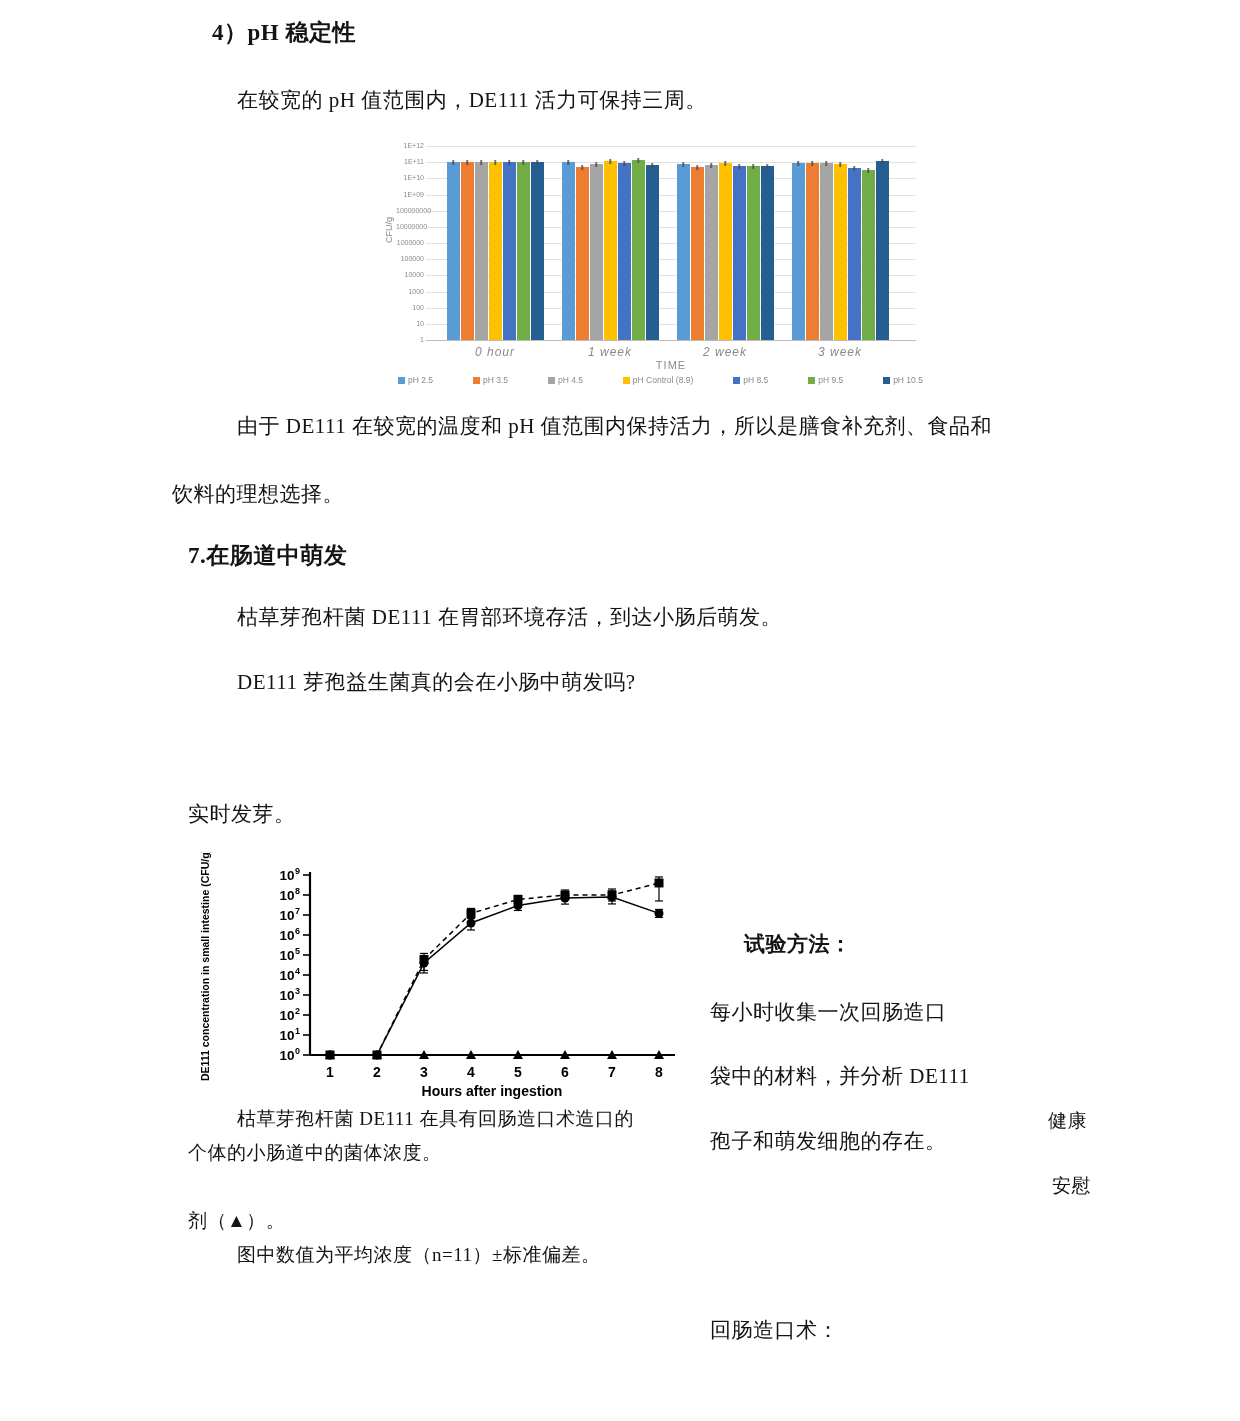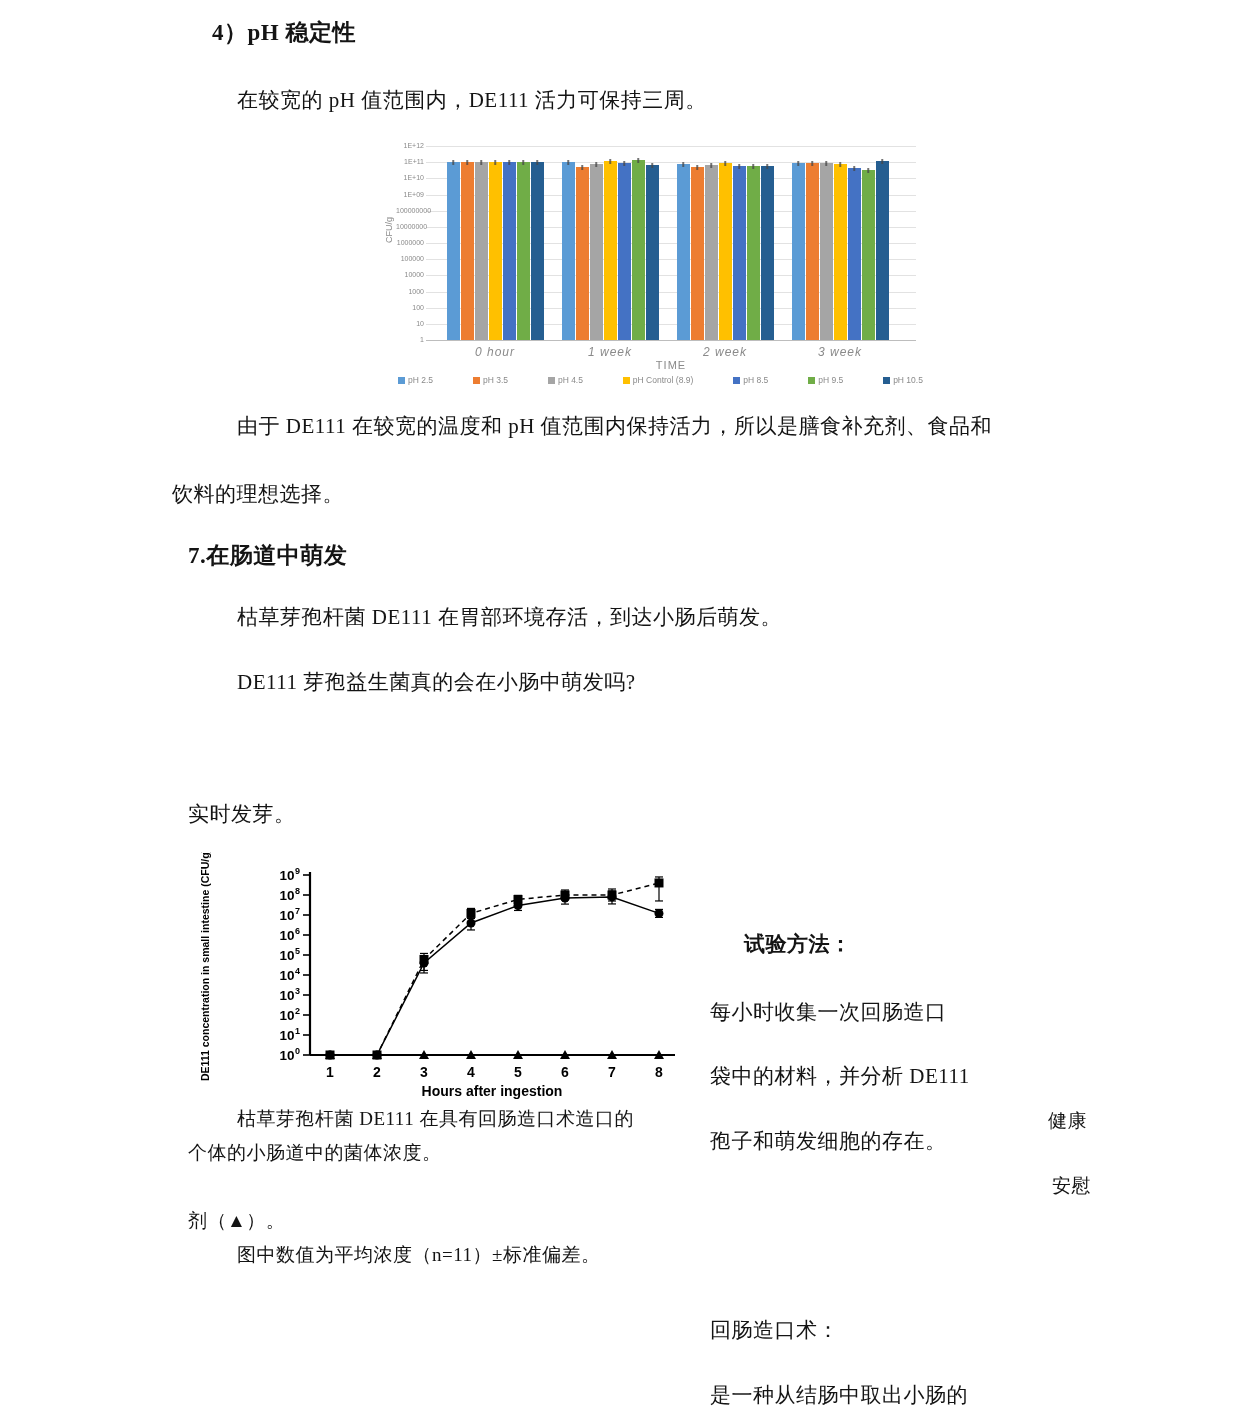--- a/index.html
+++ b/index.html
@@ -322,15 +322,14 @@
   <div class="txt s19" style="left:188px;top:1208px;">剂（▲）。</div>
   <div class="txt s19" style="left:237px;top:1242px;">图中数值为平均浓度（n=11）±标准偏差。</div>
 
   <div class="txt s21 bold" style="left:710px;top:930px;margin-left:34px;">试验方法：</div>
   <div class="txt s21" style="left:710px;top:998px;">每小时收集一次回肠造口</div>
   <div class="txt s21" style="left:710px;top:1062px;">袋中的材料，并分析 DE111</div>
   <div class="txt s21" style="left:710px;top:1127px;">孢子和萌发细胞的存在。</div>
   <div class="txt s19" style="left:1048px;top:1108px;">健康</div>
   <div class="txt s19" style="left:1052px;top:1173px;">安慰</div>
   <div class="txt s21" style="left:710px;top:1316px;">回肠造口术：</div>
-  <div class="txt s21" style="left:710px;top:1381px;">是一种从结肠中取出小肠的</div>
 
 </div>
 
 </body></html>

